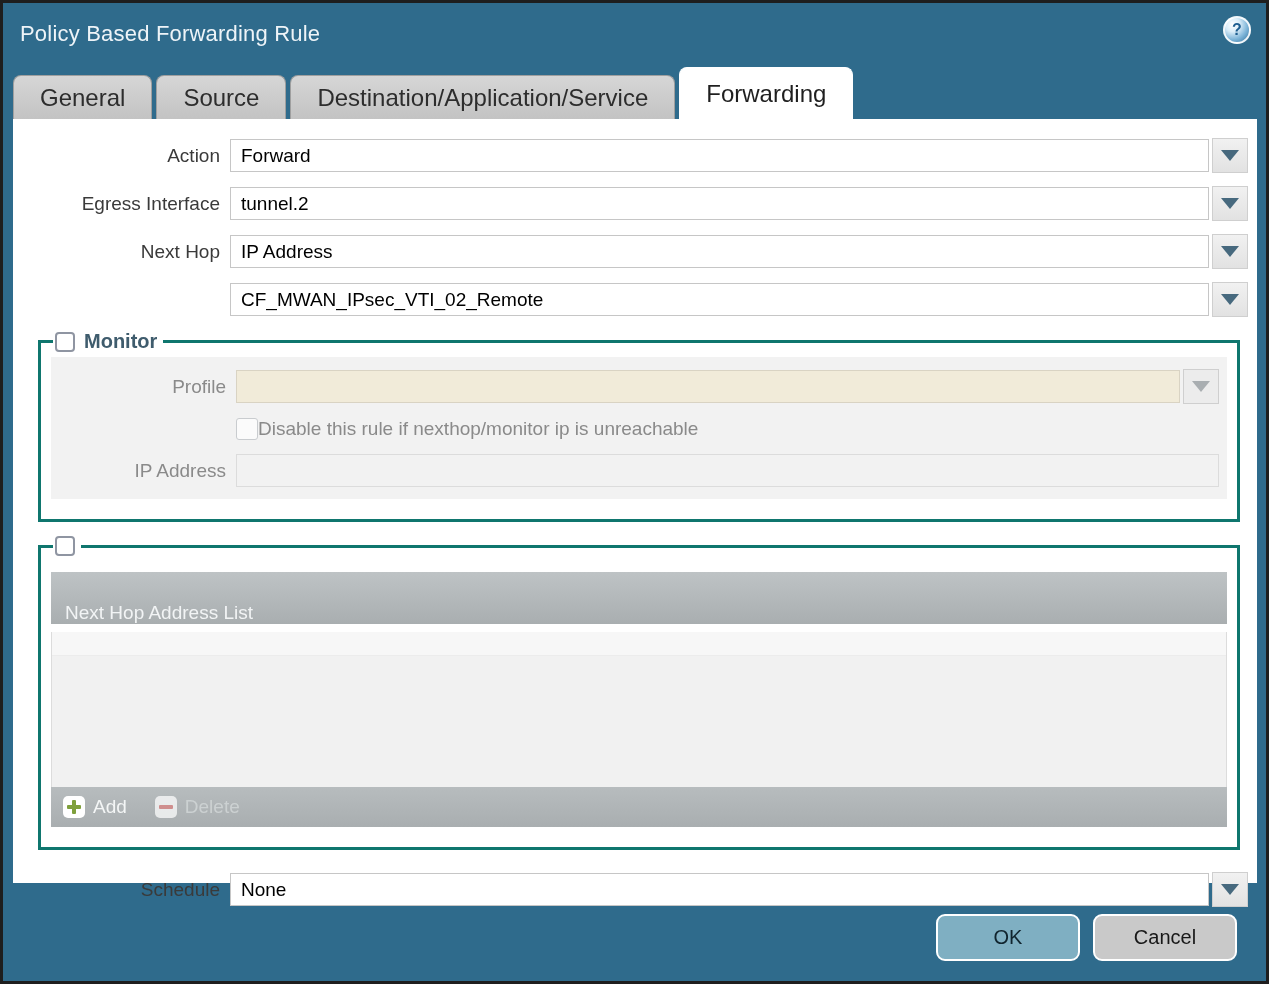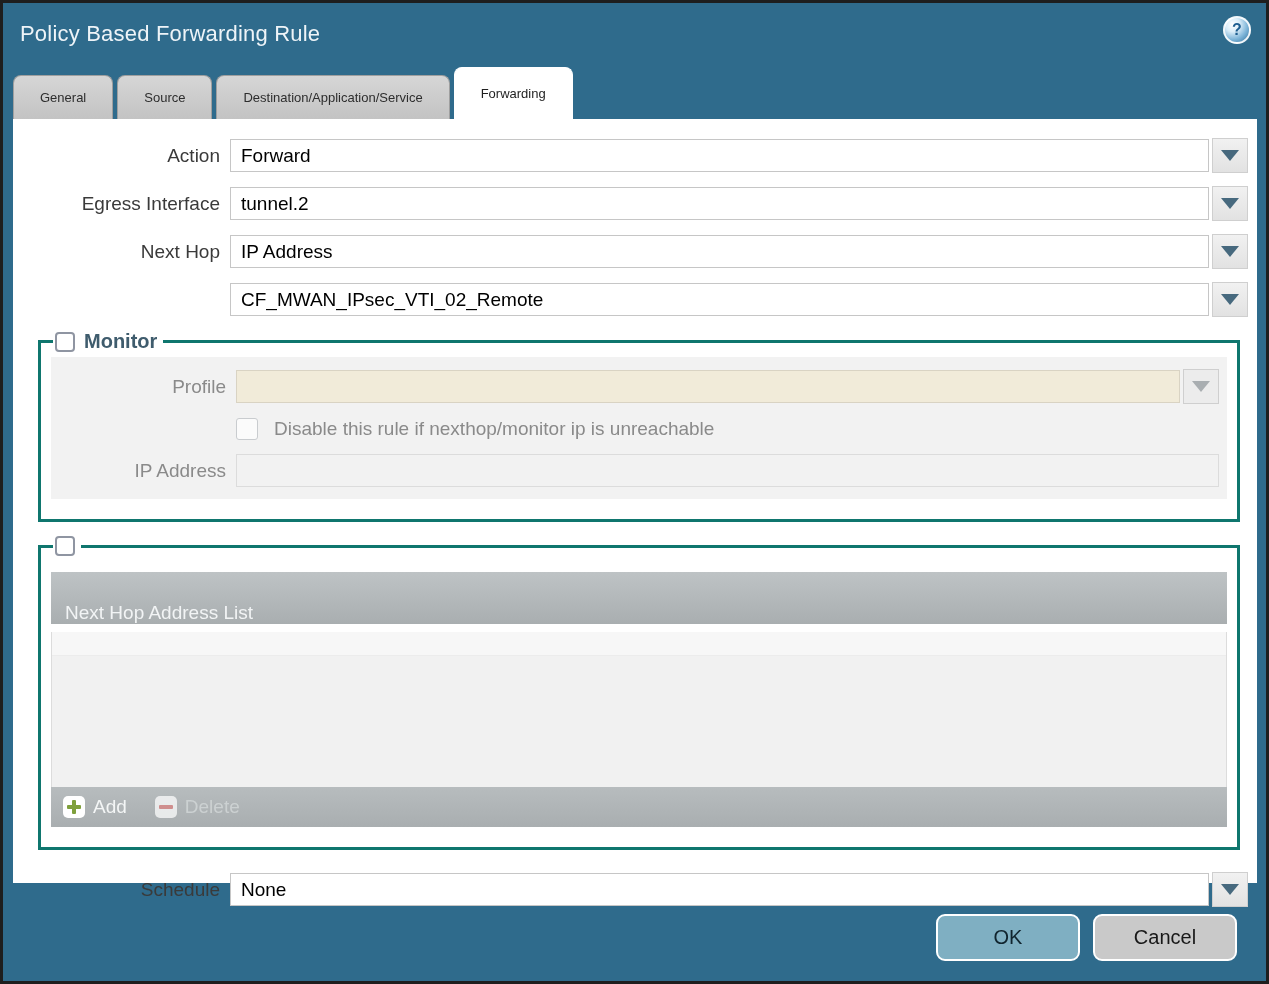--- a/index.html
+++ b/index.html
@@ -23,21 +23,21 @@
     cursor:pointer;
   }
   .help span { color:#1d5d8f; font-size:16px; font-weight:bold; line-height:1; }
   
   .tabs { display:flex; align-items:flex-end; gap:4px; margin:0 0 0 10px; height:50px; position:relative; z-index:2; }
   .tab {
     height:44px; padding:11px 26px; display:flex; align-items:center;
     background:linear-gradient(#d6d6d6,#c3c3c3);
     border:1px solid #9f9f9f; border-bottom:none;
     border-radius:8px 8px 0 0;
-    font-size:13px; color:#2d2d2d; cursor:pointer; white-space:nowrap;
+    font-size:24px; color:#2d2d2d; cursor:pointer; white-space:nowrap;
   }
   .tab.active {
     height:52px; background:#ffffff; border-color:#ffffff; color:#1f1f1f;
   }
   
   .panel {
     position:relative; z-index:1;
     margin:0 9px 0 10px; background:#ffffff; height:764px;
     padding:19px 9px 0 10px;
   }
@@ -58,21 +58,21 @@
   .ddbtn.dis { background:#ececec; }
   
   fieldset { border:3px solid #0f766e; margin:0 8px 0 15px; padding:4px 10px 20px; }
   legend { display:flex; align-items:center; gap:9px; padding:0 6px 0 2px; margin-left:2px; }
   legend .cb { width:20px; height:20px; background:#fff; border:2px solid #8f95a2; border-radius:4px; cursor:pointer; }
   legend .ltext { font-size:20px; font-weight:bold; color:#3f5c6d; }
   
   .graypanel { background:#f2f2f2; padding:12px 8px 12px 0; }
   .graypanel .flabel { width:175px; color:#8a8a8a; }
   .beige { background:#f1ebd9; border-color:#d9d3c3; }
-  .cbrow { display:flex; align-items:center; margin:14px 0 14px 185px; gap:16px; }
+  .cbrow { display:flex; align-items:center; margin:14px 0 14px 185px; gap:0; }
   .cb.dis { width:22px; height:22px; border:1px solid #c9cccf; border-radius:3px; background:#fbfbfb; cursor:default; }
   .cbtext { font-size:19px; color:#8a8a8a; }
   .grayfield { background:#f2f2f2; border-color:#dcdcdc; color:#555; }
   
   .tbl { margin-top:12px; }
   .thead {
     height:52px; background:linear-gradient(#bec3c5,#a9aeb0);
     display:flex; align-items:flex-end; padding-left:14px;
     font-size:19px; color:#f2f4f5;
   }

